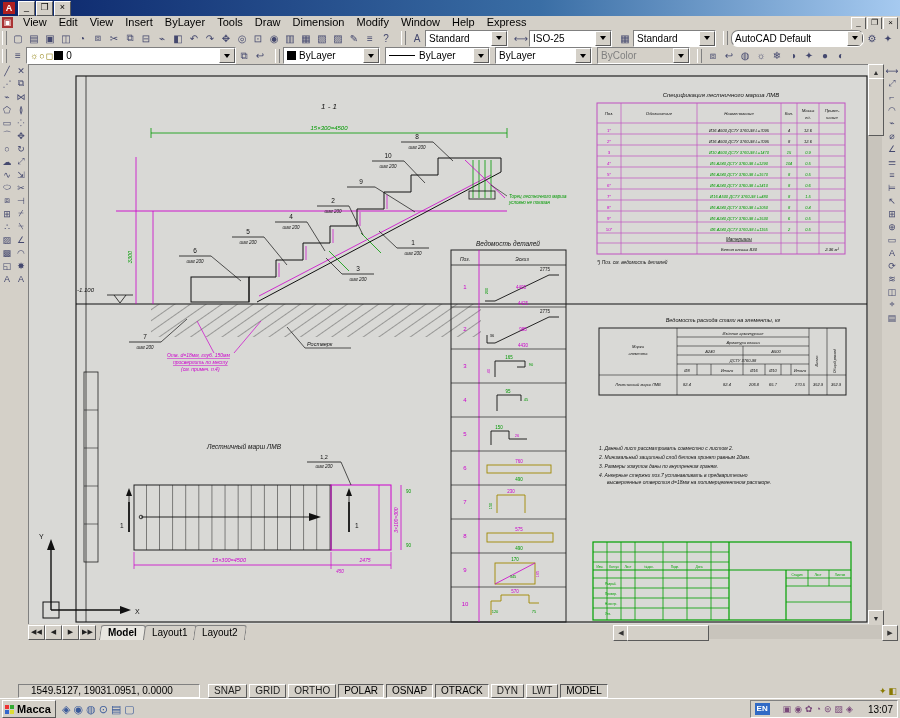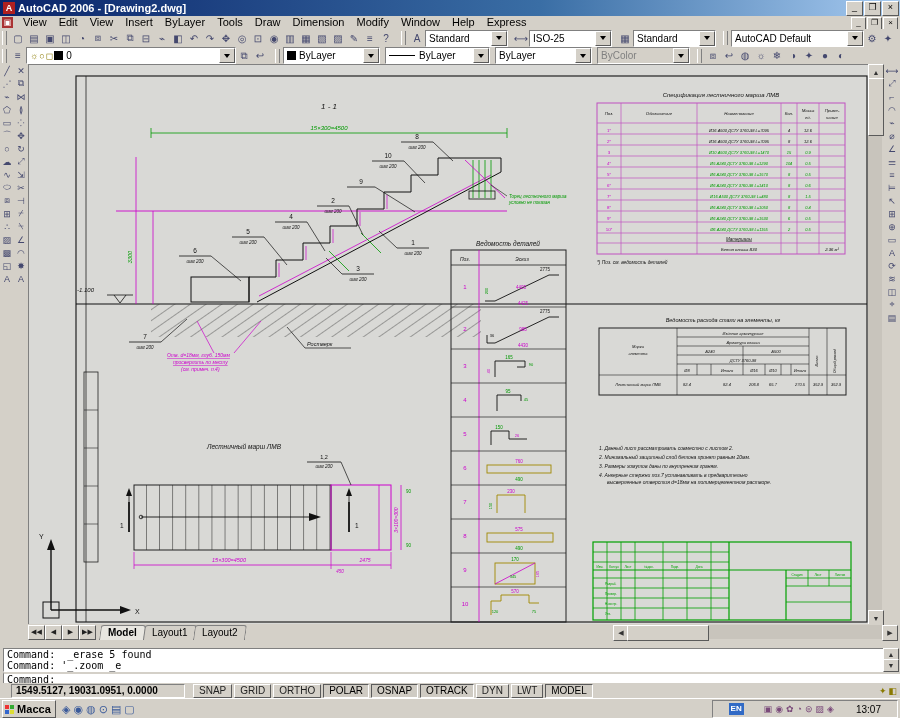--- a/index.html
+++ b/index.html
@@ -56,54 +56,53 @@
   #hthumb{position:absolute;left:14px;top:0;width:80px;height:14px;background:#d4d0c8;}
   
   #cmdwin{position:absolute;left:0;top:646px;width:900px;height:37px;background:#d4d0c8;padding-top:1px;}
   #cmdhist{position:absolute;left:3px;top:2px;width:880px;height:22px;background:#fff;font-family:"DejaVu Sans Mono",monospace;
     font-size:10px;line-height:11px;padding-left:3px;white-space:pre;}
   #cmdscroll{position:absolute;left:883px;top:2px;width:14px;height:22px;background:#c8c4bc;}
   #cmdprompt{position:absolute;left:3px;top:26px;width:894px;height:11px;background:#fff;font-family:"DejaVu Sans Mono",monospace;
     font-size:10px;line-height:11px;padding-left:3px;border-top:2px solid #d4d0c8;}
   
   #statusbar{position:absolute;left:0;top:683px;width:900px;height:15px;background:#d4d0c8;display:flex;align-items:center;gap:2px;}
-  #coords{width:168px;height:12px;font-size:10px;line-height:12px;padding-left:4px;margin-left:11px;background:#d4d0c8;font-weight:bold;}
+  #coords{width:168px;height:12px;font-size:10px;line-height:12px;padding-left:12px;margin-left:18px;background:#d4d0c8;}
   .sbtn{height:12px;padding:0 5px;font-size:10px;line-height:12px;background:#d4d0c8;}
   .sbtn[data-on="false"]{border:1px solid;border-color:#fff #5a5a5a #5a5a5a #fff;color:#222;}
   .sbtn[data-on="true"]{border:1px solid;border-color:#5a5a5a #fff #fff #5a5a5a;background:#cfcbc3;}
   #statusright{margin-left:auto;display:flex;align-items:center;gap:2px;margin-right:3px;font-size:9px;color:#8a7a00;}
   
   #taskbar{position:absolute;left:0;top:698px;width:900px;height:20px;background:#d4d0c8;border-top:1px solid #fff;display:flex;align-items:center;}
   #startbtn{width:52px;height:16px;margin-left:2px;display:flex;align-items:center;background:#d4d0c8;font-weight:bold;font-size:11px;}
   .flag{width:9px;height:9px;display:grid;grid-template-columns:4px 4px;grid-template-rows:4px 4px;gap:1px;margin:0 3px 0 2px;}
   .flag i:nth-child(1){background:#e33;}.flag i:nth-child(2){background:#3a3;}
   .flag i:nth-child(3){background:#36c;}.flag i:nth-child(4){background:#dd3;}
   #qlaunch{display:flex;align-items:center;margin-left:6px;gap:3px;font-size:11px;}
   #qlaunch span{color:#3a5a9a;}
   .taskbtn{height:16px;width:165px;margin-left:6px;display:flex;align-items:center;font-size:10px;background:#d4d0c8;
     white-space:nowrap;overflow:hidden;}
   .taskbtn .tico{width:10px;height:10px;margin:0 3px;flex:none;display:flex;align-items:center;justify-content:center;
     color:#fff;font-size:7px;font-weight:bold;}
   .taskbtn[data-active="true"]{background:#e8e6e0;font-weight:bold;}
-  #tray{margin-left:auto;height:16px;display:flex;align-items:center;gap:20px;padding:0 16px;margin-right:2px;font-size:9px;}
+  #tray{margin-left:auto;height:16px;display:flex;align-items:center;gap:13px;padding:0 4px;margin-right:2px;font-size:9px;}
   #lang{width:15px;height:12px;background:#316ac5;color:#fff;font-size:8px;font-weight:bold;text-align:center;line-height:12px;}
   #tray .ticn{color:#7a4a7a;font-size:9px;}
   #clock{font-size:10px;margin-left:2px;}
   
   svg text{font-family:"Liberation Sans",sans-serif;}
   .it{font-style:italic;}
 </style>
 </head>
 <body>
 
 <div id="screen">
 
   <div id="titlebar">
     <span class="ticon">A</span>
-    <span class="ttext">AutoCAD 2006 - [Drawing2.dwg]</span>
     <span class="winbtn out">_</span>
     <span class="winbtn out">❐</span>
     <span class="winbtn out">×</span>
   </div>
 
   <div id="menubar">
     <span class="appicon">▣</span>
 
   <span class="mitem">View</span>
       <span class="mitem">Edit</span>
@@ -172,21 +171,21 @@
     <span class="tsep"></span>
     <span class="tbtn">▦</span>
     <span class="combo" style="width:78px;">
       <span class="cargo">Standard</span>
         <span class="abtn out">
           <span class="tri-d"></span>
         </span>
     </span>
     <span class="tsep"></span>
       <span class="grip"></span>
-    <span class="combo" style="width:128px;">
+    <span class="combo" style="width:128px;border-radius:7px;">
       <span class="cargo">AutoCAD Default</span>
         <span class="abtn out">
           <span class="tri-d"></span>
         </span>
     </span>
     <span class="tbtn">⚙</span>
     <span class="tbtn">✦</span>
   </div>
 
   <div id="row2" class="toolrow">
@@ -778,29 +777,20 @@
           <span class="tab" data-active="false"><span>Layout2</span></span>
         </span>
       <div id="hscroll">
         <div class="sbtnbox out" style="top:0;left:0;">◀</div>
         <div id="hthumb" class="out"></div>
         <div class="sbtnbox out" style="top:0;left:269px;">▶</div>
       </div>
     </div>
   </div>
 
-  <div id="cmdwin">
-    <div id="cmdhist" class="sunk"><span>Command:  _erase 5 found</span>
-<span>Command: '_.zoom _e</span></div>
-    <div id="cmdscroll">
-      <div class="sbtnbox out" style="top:0;width:14px;height:11px;">▲</div>
-      <div class="sbtnbox out" style="top:11px;width:14px;height:11px;">▼</div>
-    </div>
-    <div id="cmdprompt" class="sunk">Command:</div>
-  </div>
 
   <div id="statusbar">
     <div id="coords" class="sunk">1549.5127, 19031.0951, 0.0000</div>
     <span style="display:flex;gap:2px;margin-left:6px;">
 
     <span class="sbtn" data-on="false"><span>SNAP</span></span>
         <span class="sbtn" data-on="false"><span>GRID</span></span>
         <span class="sbtn" data-on="false"><span>ORTHO</span></span>
         <span class="sbtn" data-on="true"><span>POLAR</span></span>
         <span class="sbtn" data-on="true"><span>OSNAP</span></span>

